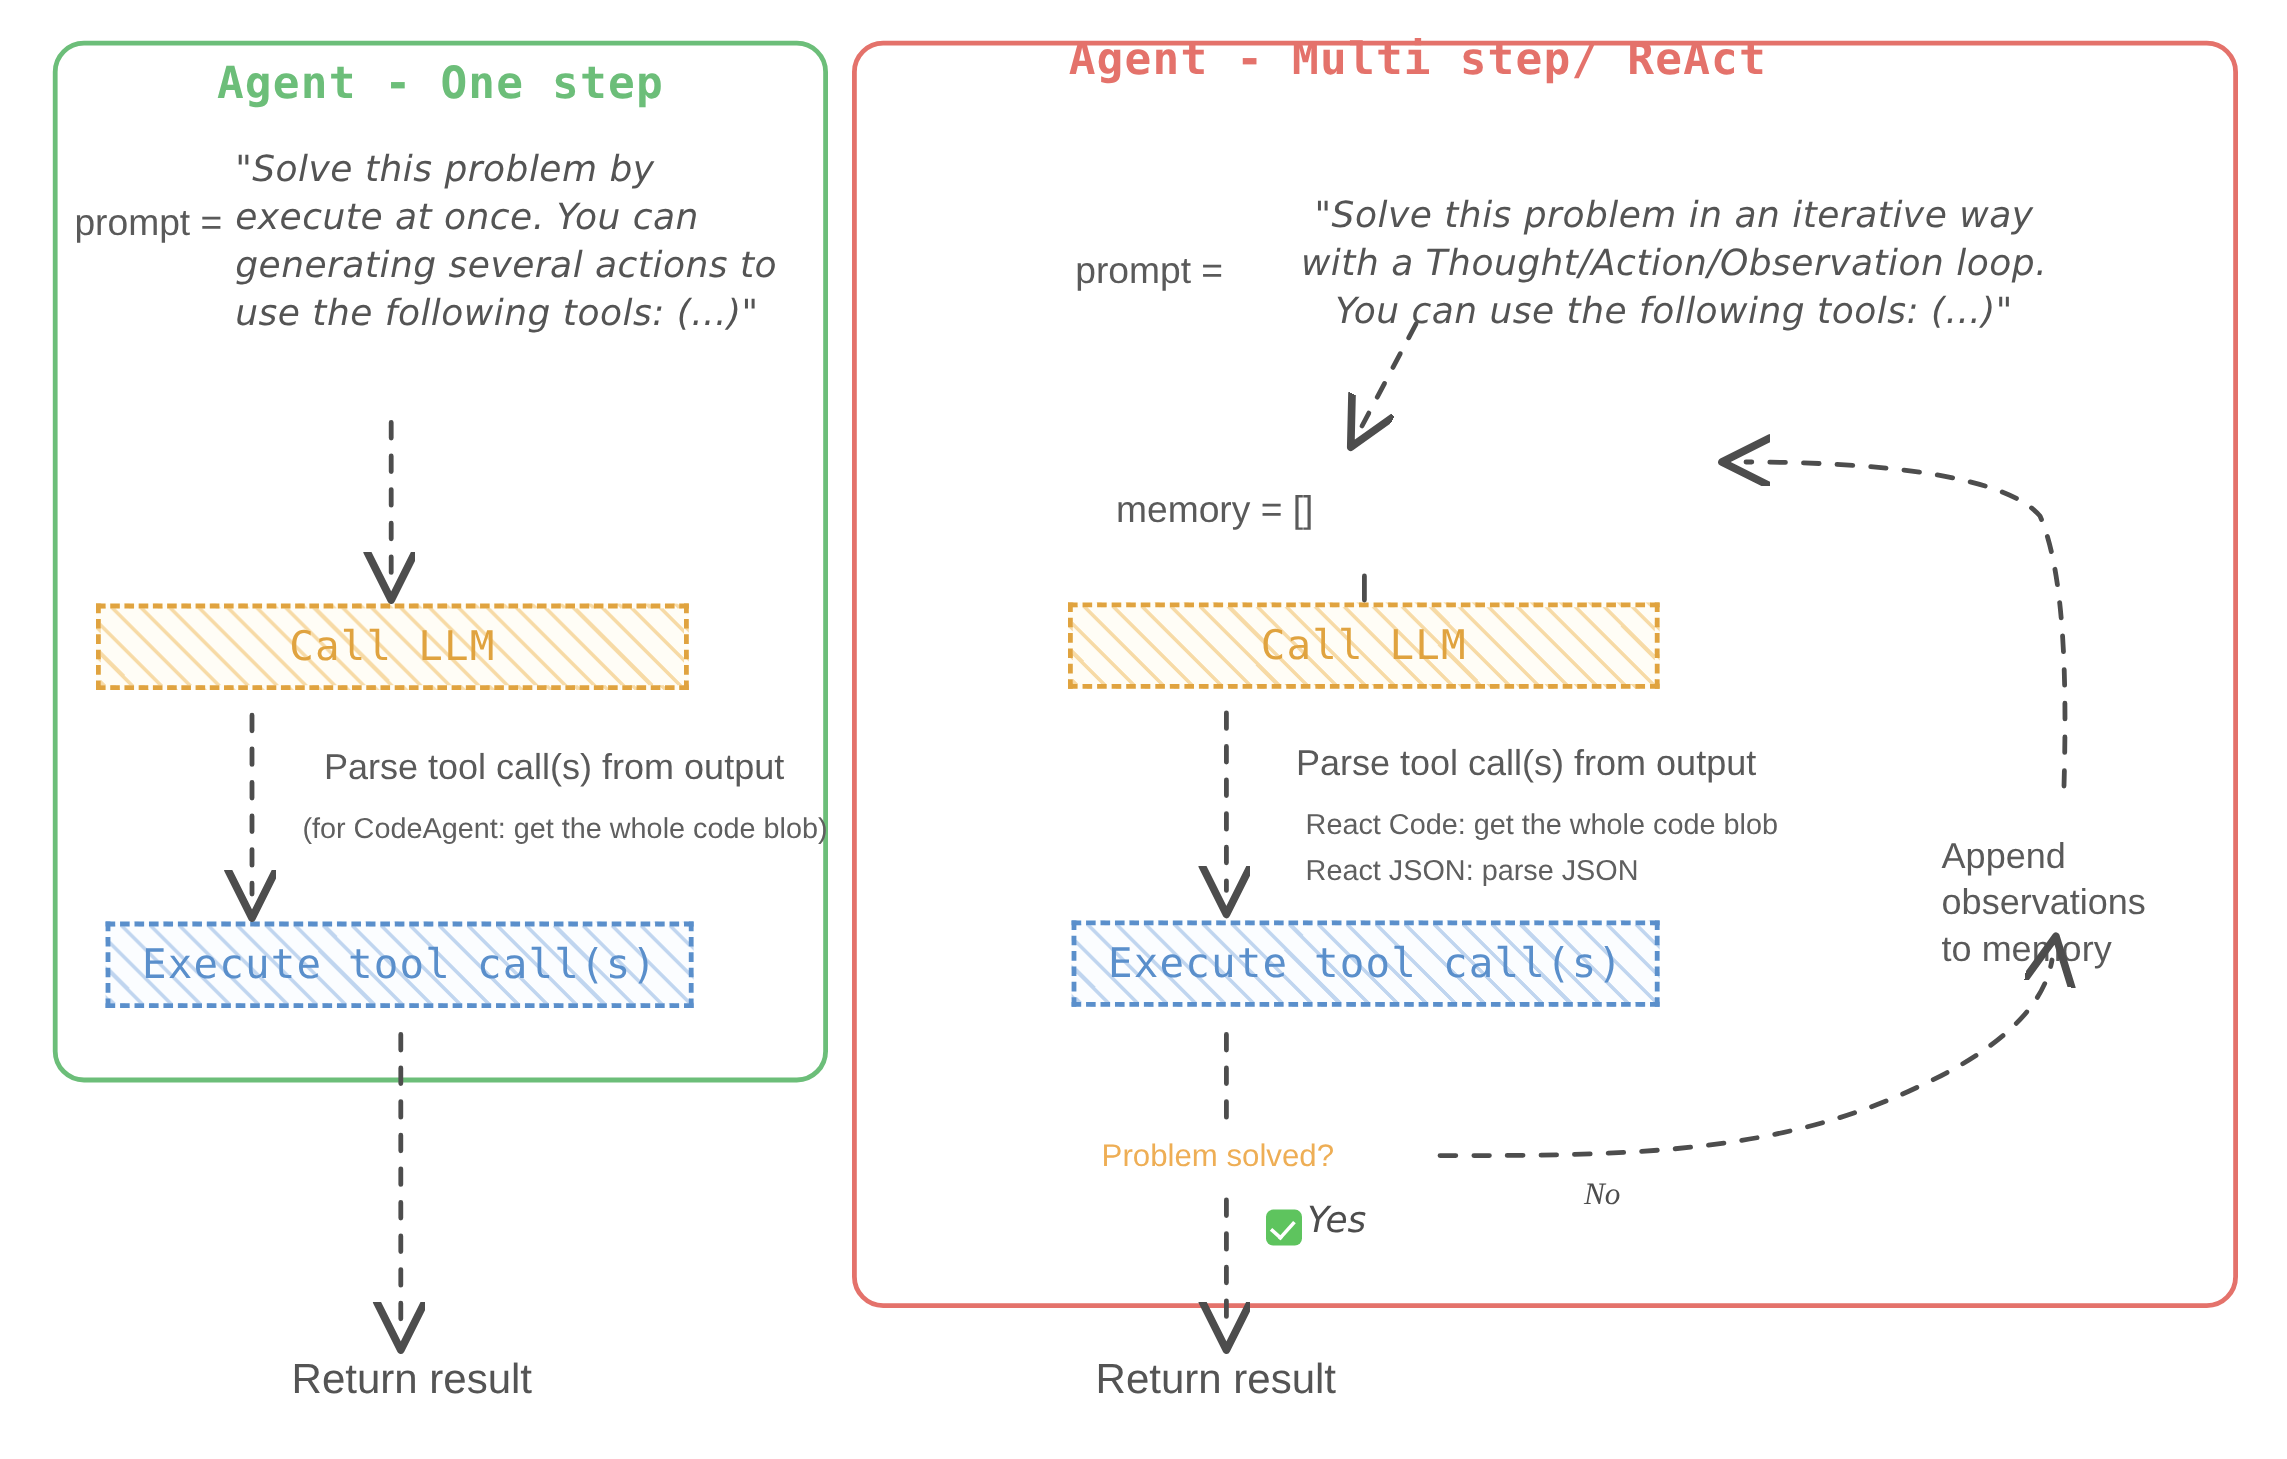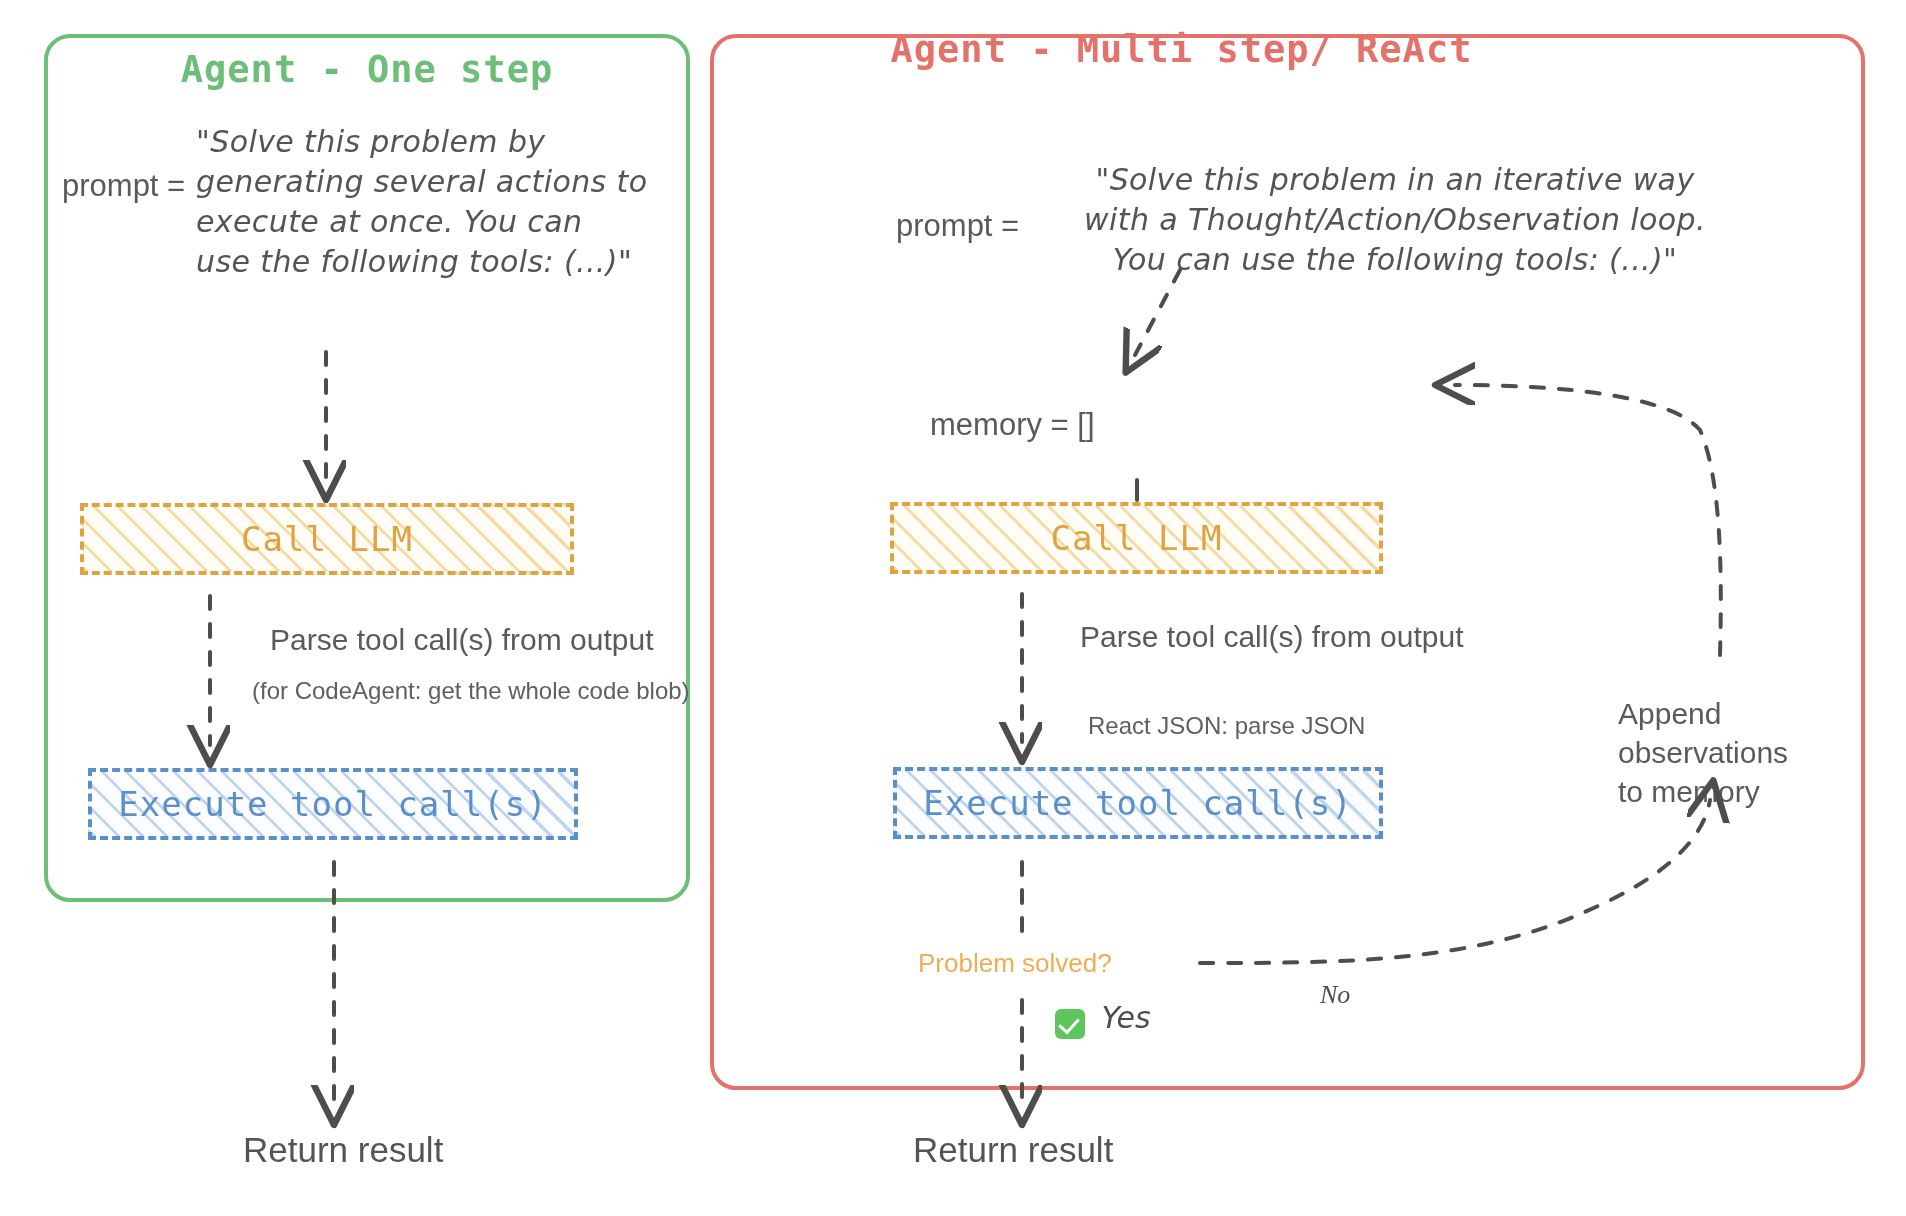--- a/index.html
+++ b/index.html
@@ -82,22 +82,22 @@
 
 <div class="stage">
 
   <div class="panel one"></div>
   <div class="panel-title title-one">Agent - One step</div>
 
   <div class="txt lbl-prompt" style="left:62px;top:168px;">prompt =</div>
 
   <div class="txt hand prompt-body" style="left:196px;top:122px;width:500px;">
     <div>"Solve this problem by</div>
+    <div>execute at once. You can</div>
     <div>generating several actions to</div>
-    <div>execute at once. You can</div>
     <div>use the following tools: (...)"</div>
   </div>
 
   <div class="pbox llm llm-one">
     <span>Call LLM</span>
   </div>
 
   <div class="txt sans parse" style="left:270px;top:623px;">Parse tool call(s) from output</div>
   <div class="txt sans parse-sub" style="left:252px;top:677px;">(for CodeAgent: get the whole code blob)</div>
 
@@ -118,39 +118,40 @@
     <div>You can use the following tools: (...)"</div>
   </div>
 
   <div class="txt sans memline" style="left:930px;top:407px;">memory = []</div>
 
   <div class="pbox llm llm-multi">
     <span>Call LLM</span>
   </div>
 
   <div class="txt sans parse" style="left:1080px;top:620px;">Parse tool call(s) from output</div>
+  <div class="txt sans parse-sub" style="left:1088px;top:674px;">React Code: get the whole code blob</div>
   <div class="txt sans parse-sub" style="left:1088px;top:712px;">React JSON: parse JSON</div>
 
   <div class="txt sans append" style="left:1618px;top:672px;width:230px;">
     <div>Append</div>
     <div>observations</div>
     <div>to memory</div>
   </div>
 
   <div class="pbox exec exec-multi">
     <span>Execute tool call(s)</span>
   </div>
 
   <div class="txt sans solved" style="left:918px;top:948px;">Problem solved?</div>
 
   <div class="txt no" style="left:1320px;top:980px;">No</div>
 
   <div class="txt" style="left:1055px;top:1000px;">
     <span class="yes-badge"></span>
-    <span class="yes" style="margin-left:12px;">Yes</span>
+    <span class="yes" style="margin-left:0;">Yes</span>
   </div>
 
   <div class="txt sans retres" style="left:913px;top:1130px;">Return result</div>
 
   <svg class="arrows" viewBox="0 0 1906 1216">
     <defs>
       <marker id="ah" markerWidth="12" markerHeight="12" refX="5" refY="5" orient="auto" markerUnits="strokeWidth">
         <path d="M0,0 L10,5 L0,10" fill="none" stroke="#4d4d4d" stroke-width="1.6" stroke-linecap="round" stroke-linejoin="round"></path>
       </marker>
     </defs>

